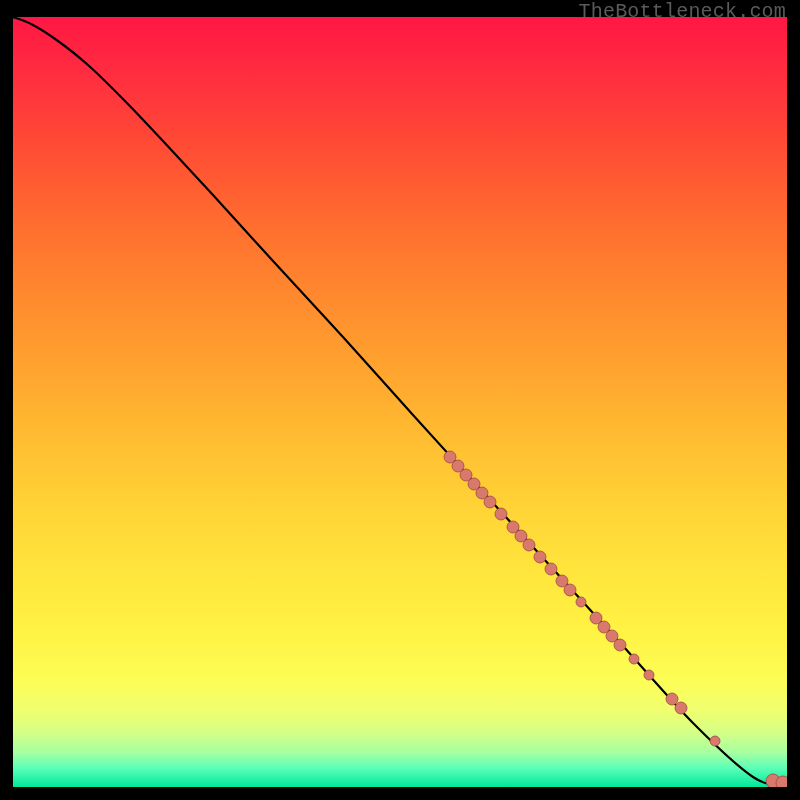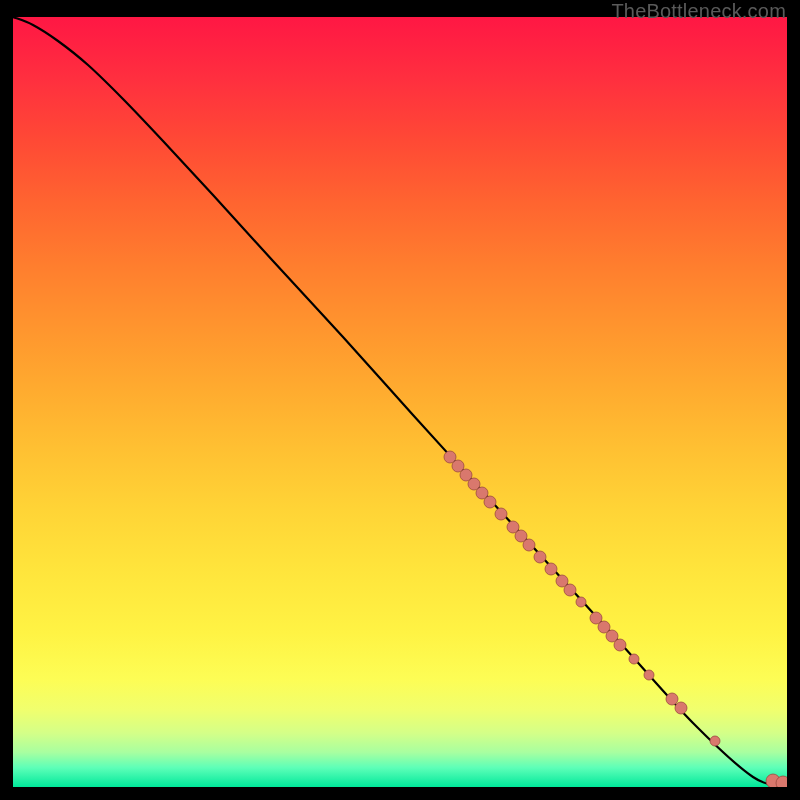--- a/index.html
+++ b/index.html
@@ -49,20 +49,21 @@
     );
   }
   .watermark {
     position: absolute;
     top: 0px;
     right: 14px;
     font-size: 20px;
     font-weight: 500;
     color: #5a5a5a;
     letter-spacing: 0.2px;
+    font-family: Liberation Mono, monospace;
   }
   svg.overlay {
     position: absolute;
     inset: 0;
     width: 774px;
     height: 770px;
   }
 </style>
 </head>
 <body>

